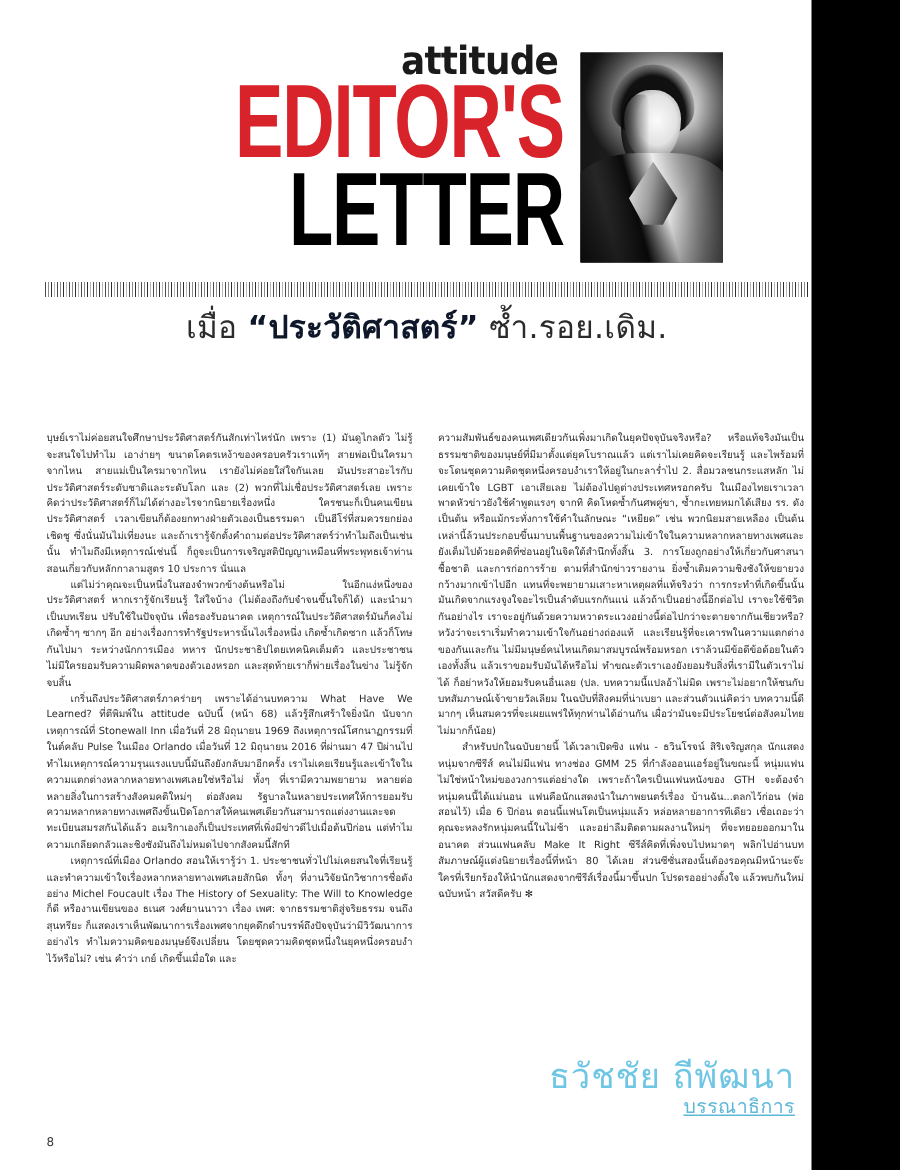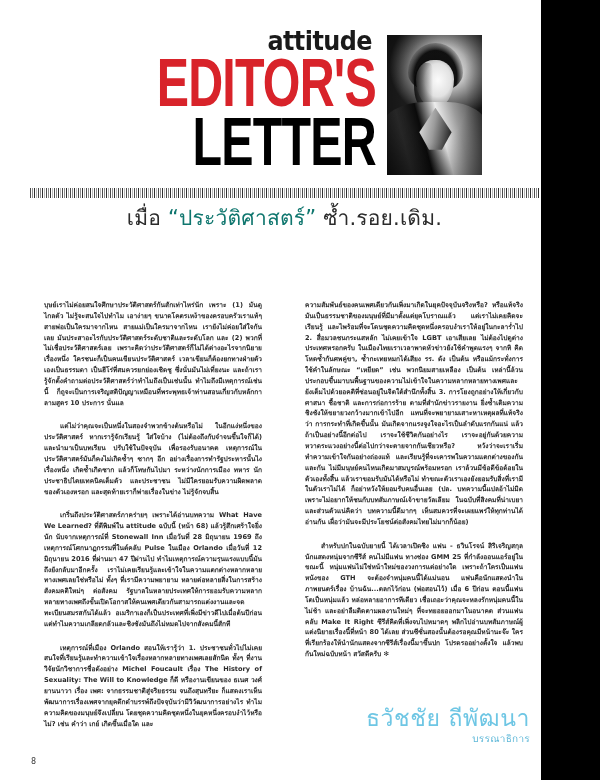--- a/index.html
+++ b/index.html
@@ -158,64 +158,65 @@
     position: absolute;
     left: 30px; top: 205px;
     width: 509px;
     text-align: center;
     font-size: 21px;
     line-height: 26px;
     color: #2b2b2b;
     font-weight: 400;
     letter-spacing: 0.2px;
   }
-  #subtitle .st-strong { font-weight: 400; color: #0f766e; }
+  #subtitle .st-strong { font-weight: 700; color: #0f172a; }
 
   
   #body-text {
     position: absolute;
     left: 31px; top: 287px;
     width: 505px; height: 440px;
     display: flex;
     gap: 17px;
   }
   .col {
     width: 244px;
     font-size: 6.6px;
     line-height: 10.85px;
     text-align: justify;
     text-justify: inter-character;
     color: #2a2a2a;
     word-break: break-word;
     hyphens: none;
   }
-  .col p { margin: 13px; text-indent: 16px; font-weight: bold; }
+  .col p { margin: 0; text-indent: 16px; }
   .col p.noindent { text-indent: 0; }
 
   
   #signature {
     position: absolute;
     right: 70px; top: 705px;
     width: 220px;
     text-align: right;
   }
   #sign-name {
     font-size: 23px;
     line-height: 26px;
     font-weight: 400;
     color: #6ec6e4;
     letter-spacing: 0.6px;
     margin: 0;
   }
   #sign-role {
-    font-size: 10px;
+    font-size: 13px;
     line-height: 14px;
     color: #5fb8d8;
     margin: 1px 0 0 0;
     letter-spacing: 0.3px;
+    text-decoration: underline;
   }
 
   
   #folio {
     position: absolute;
     left: 31px; top: 757px;
     font-size: 8px;
     line-height: 10px;
     color: #3a3a3a;
   }

